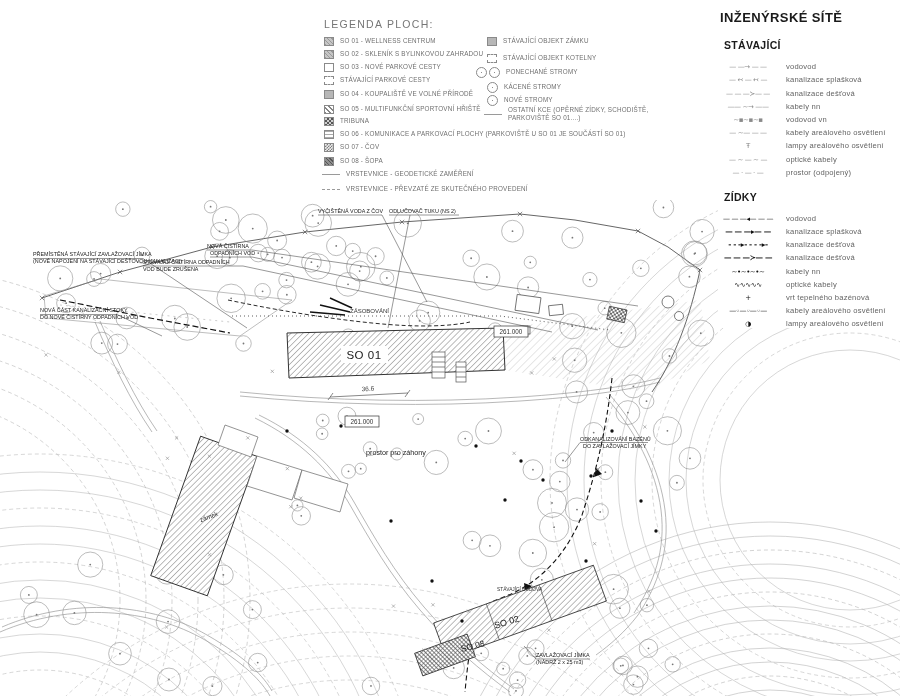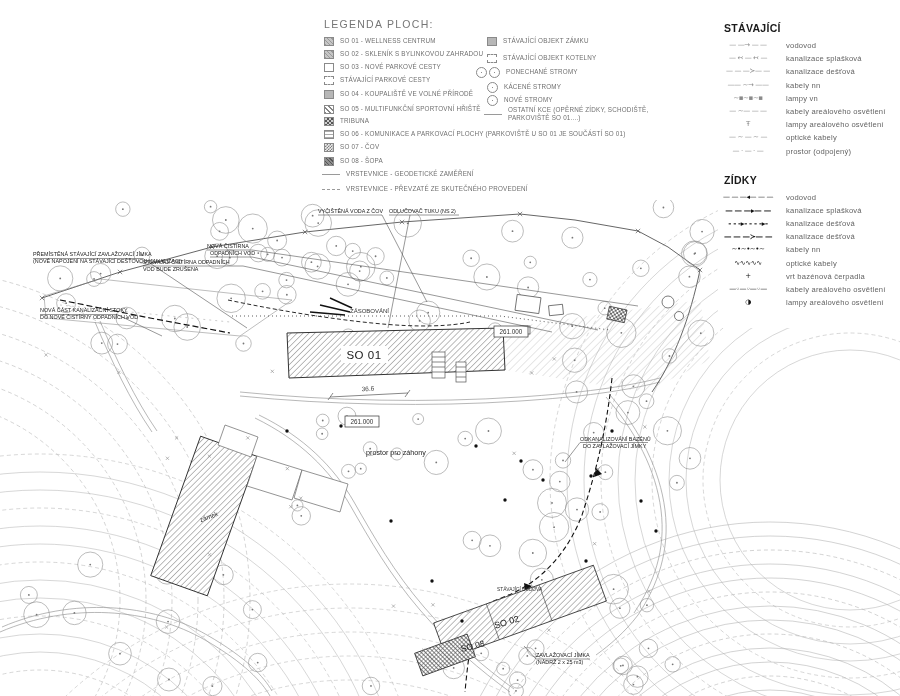--- a/index.html
+++ b/index.html
@@ -36,21 +36,21 @@
   .tree-ic{width:11px;height:11px;border:1px solid #8a8a8a;border-radius:50%;position:relative;flex:none;box-sizing:border-box;background:#fff;}
   .tree-ic::after{content:"";position:absolute;left:3.6px;top:3.6px;width:1.8px;height:1.8px;background:#6a6a6a;border-radius:50%;}
   .tree-pair{display:flex;flex:none;}
   .tree-pair .tree-ic+.tree-ic{margin-left:2px;}
   .lp-two{display:flex;flex-direction:column;gap:1.5px;}
 
   
   #utility-panel{position:absolute;left:718px;top:8px;width:182px;height:320px;background:#fff;z-index:3;}
   .ut-title{font-size:13px;font-weight:bold;color:#1a1a1a;letter-spacing:.4px;margin:2px 0 0 2px;}
   .ut-sec{font-size:10.5px;font-weight:bold;color:#1a1a1a;letter-spacing:.3px;margin:14px 0 7px 6px;}
-  .ut-row{display:flex;align-items:flex-start;height:13.2px;}
+  .ut-row{display:flex;align-items:flex-end;height:13.2px;}
   .ut-sym{width:60px;flex:none;text-align:center;font-size:7px;color:#8a8a8a;
           font-family:"DejaVu Sans",sans-serif;letter-spacing:-.4px;white-space:nowrap;overflow:hidden;}
   .ut-row.new .ut-sym{color:#111;}
   .ut-row.b .ut-sym{font-weight:bold;font-size:7.5px;}
   .ut-lbl{font-size:7.6px;color:#636363;margin-left:8px;white-space:nowrap;letter-spacing:.2px;}
 </style>
 </head>
 <body>
 
 <div id="plan-wrap">
@@ -684,41 +684,42 @@
   <div class="lp-row" style="left:166px;top:101px">
       <span class="lp-line"></span>
       <span class="lp-two">
         <span>OSTATNÍ KCE (OPĚRNÉ ZÍDKY, SCHODIŠTĚ,</span>
         <span>PARKOVIŠTĚ SO 01....)</span>
       </span>
     </div>
 </div>
 
 <div id="utility-panel">
+  <div class="ut-title">INŽENÝRSKÉ SÍTĚ</div>
   <div class="ut-sec">STÁVAJÍCÍ</div>
 
   <div class="ut-row">
       <span class="ut-sym">— —→ — —</span>
       <span class="ut-lbl">vodovod</span>
     </div>
   <div class="ut-row">
       <span class="ut-sym">— ↢ — ↢ —</span>
       <span class="ut-lbl">kanalizace splašková</span>
     </div>
   <div class="ut-row">
       <span class="ut-sym">— — —≻— —</span>
       <span class="ut-lbl">kanalizace dešťová</span>
     </div>
   <div class="ut-row">
       <span class="ut-sym">—— ~→ ——</span>
       <span class="ut-lbl">kabely nn</span>
     </div>
   <div class="ut-row">
       <span class="ut-sym">~▪~▪~▪</span>
-      <span class="ut-lbl">lampy vn</span>
+      <span class="ut-lbl">vodovod vn</span>
     </div>
   <div class="ut-row">
       <span class="ut-sym">— ~— — —</span>
       <span class="ut-lbl">kabely areálového osvětlení</span>
     </div>
   <div class="ut-row">
       <span class="ut-sym">Ŧ</span>
       <span class="ut-lbl">lampy areálového osvětlení</span>
     </div>
   <div class="ut-row">
@@ -751,21 +752,21 @@
   <div class="ut-row new">
       <span class="ut-sym">~•~•~•~</span>
       <span class="ut-lbl">kabely nn</span>
     </div>
   <div class="ut-row new">
       <span class="ut-sym">∿∿∿∿∿</span>
       <span class="ut-lbl">optické kabely</span>
     </div>
   <div class="ut-row new">
       <span class="ut-sym">+</span>
-      <span class="ut-lbl">vrt bazénová čerpadla</span>
+      <span class="ut-lbl">vrt tepelného bazénová</span>
     </div>
   <div class="ut-row new">
       <span class="ut-sym">—◦—◦—◦—</span>
       <span class="ut-lbl">kabely areálového osvětlení</span>
     </div>
   <div class="ut-row new">
       <span class="ut-sym">◑</span>
       <span class="ut-lbl">lampy areálového osvětlení</span>
     </div>
 </div>

